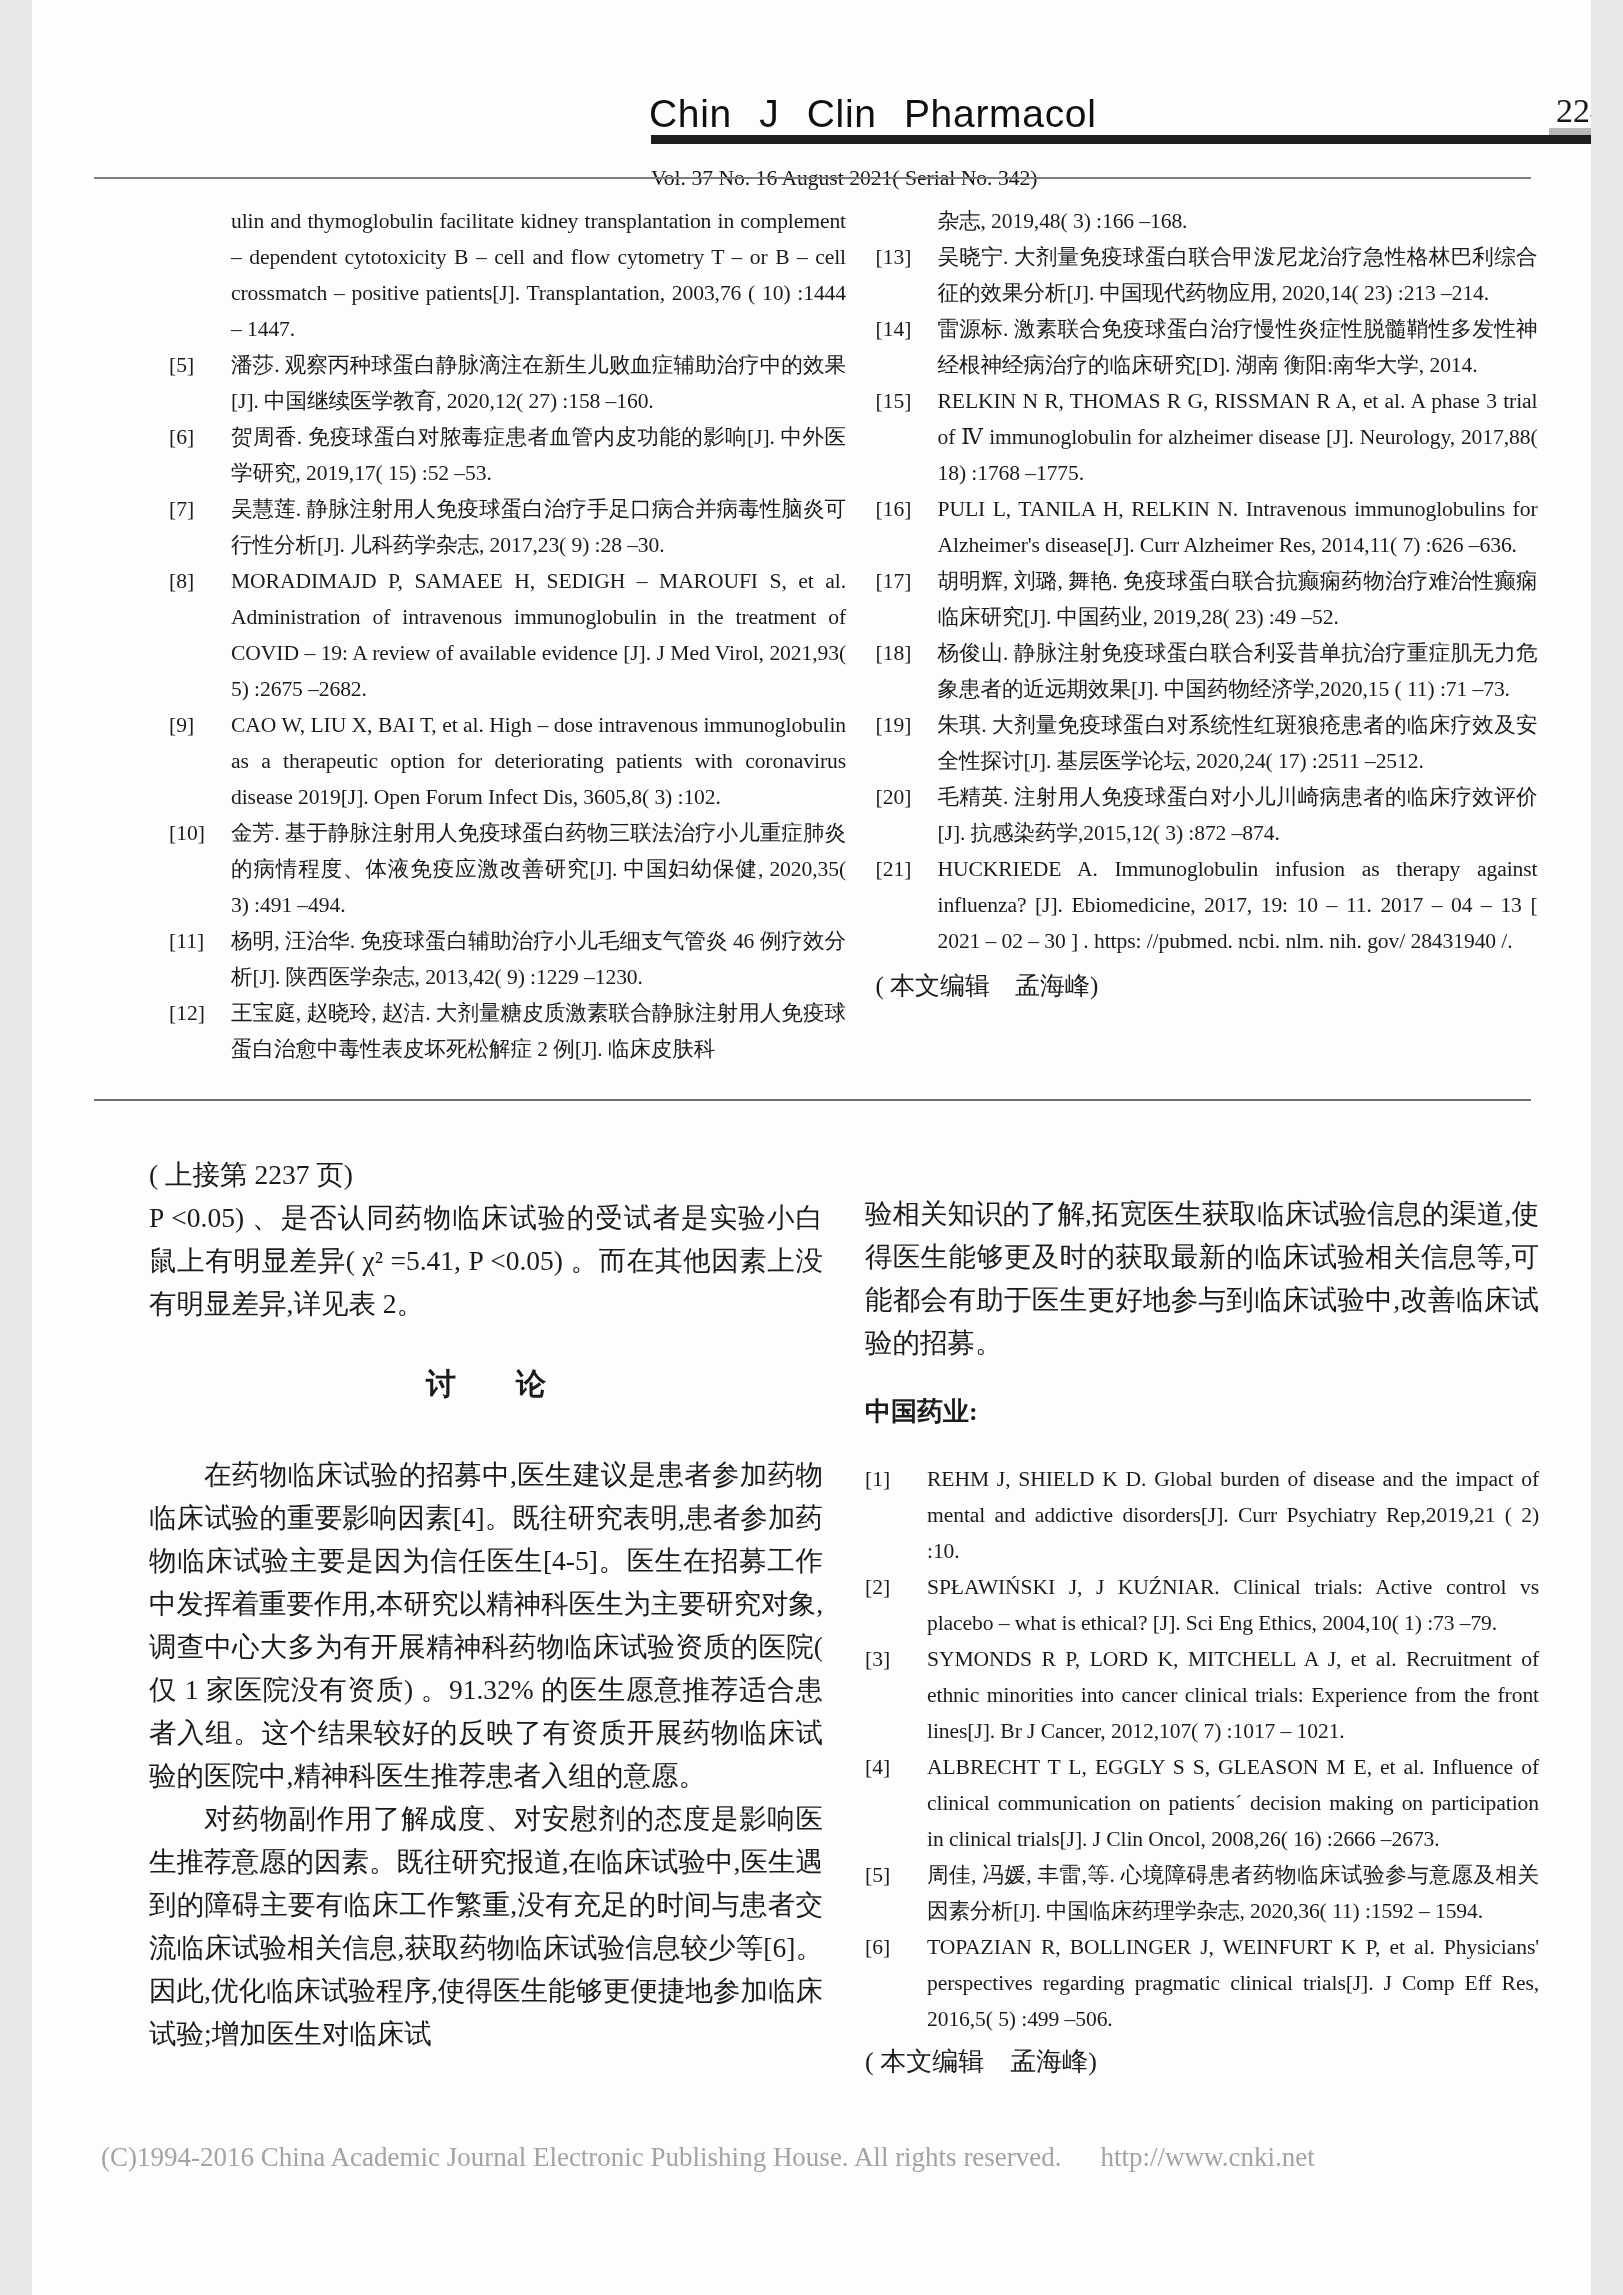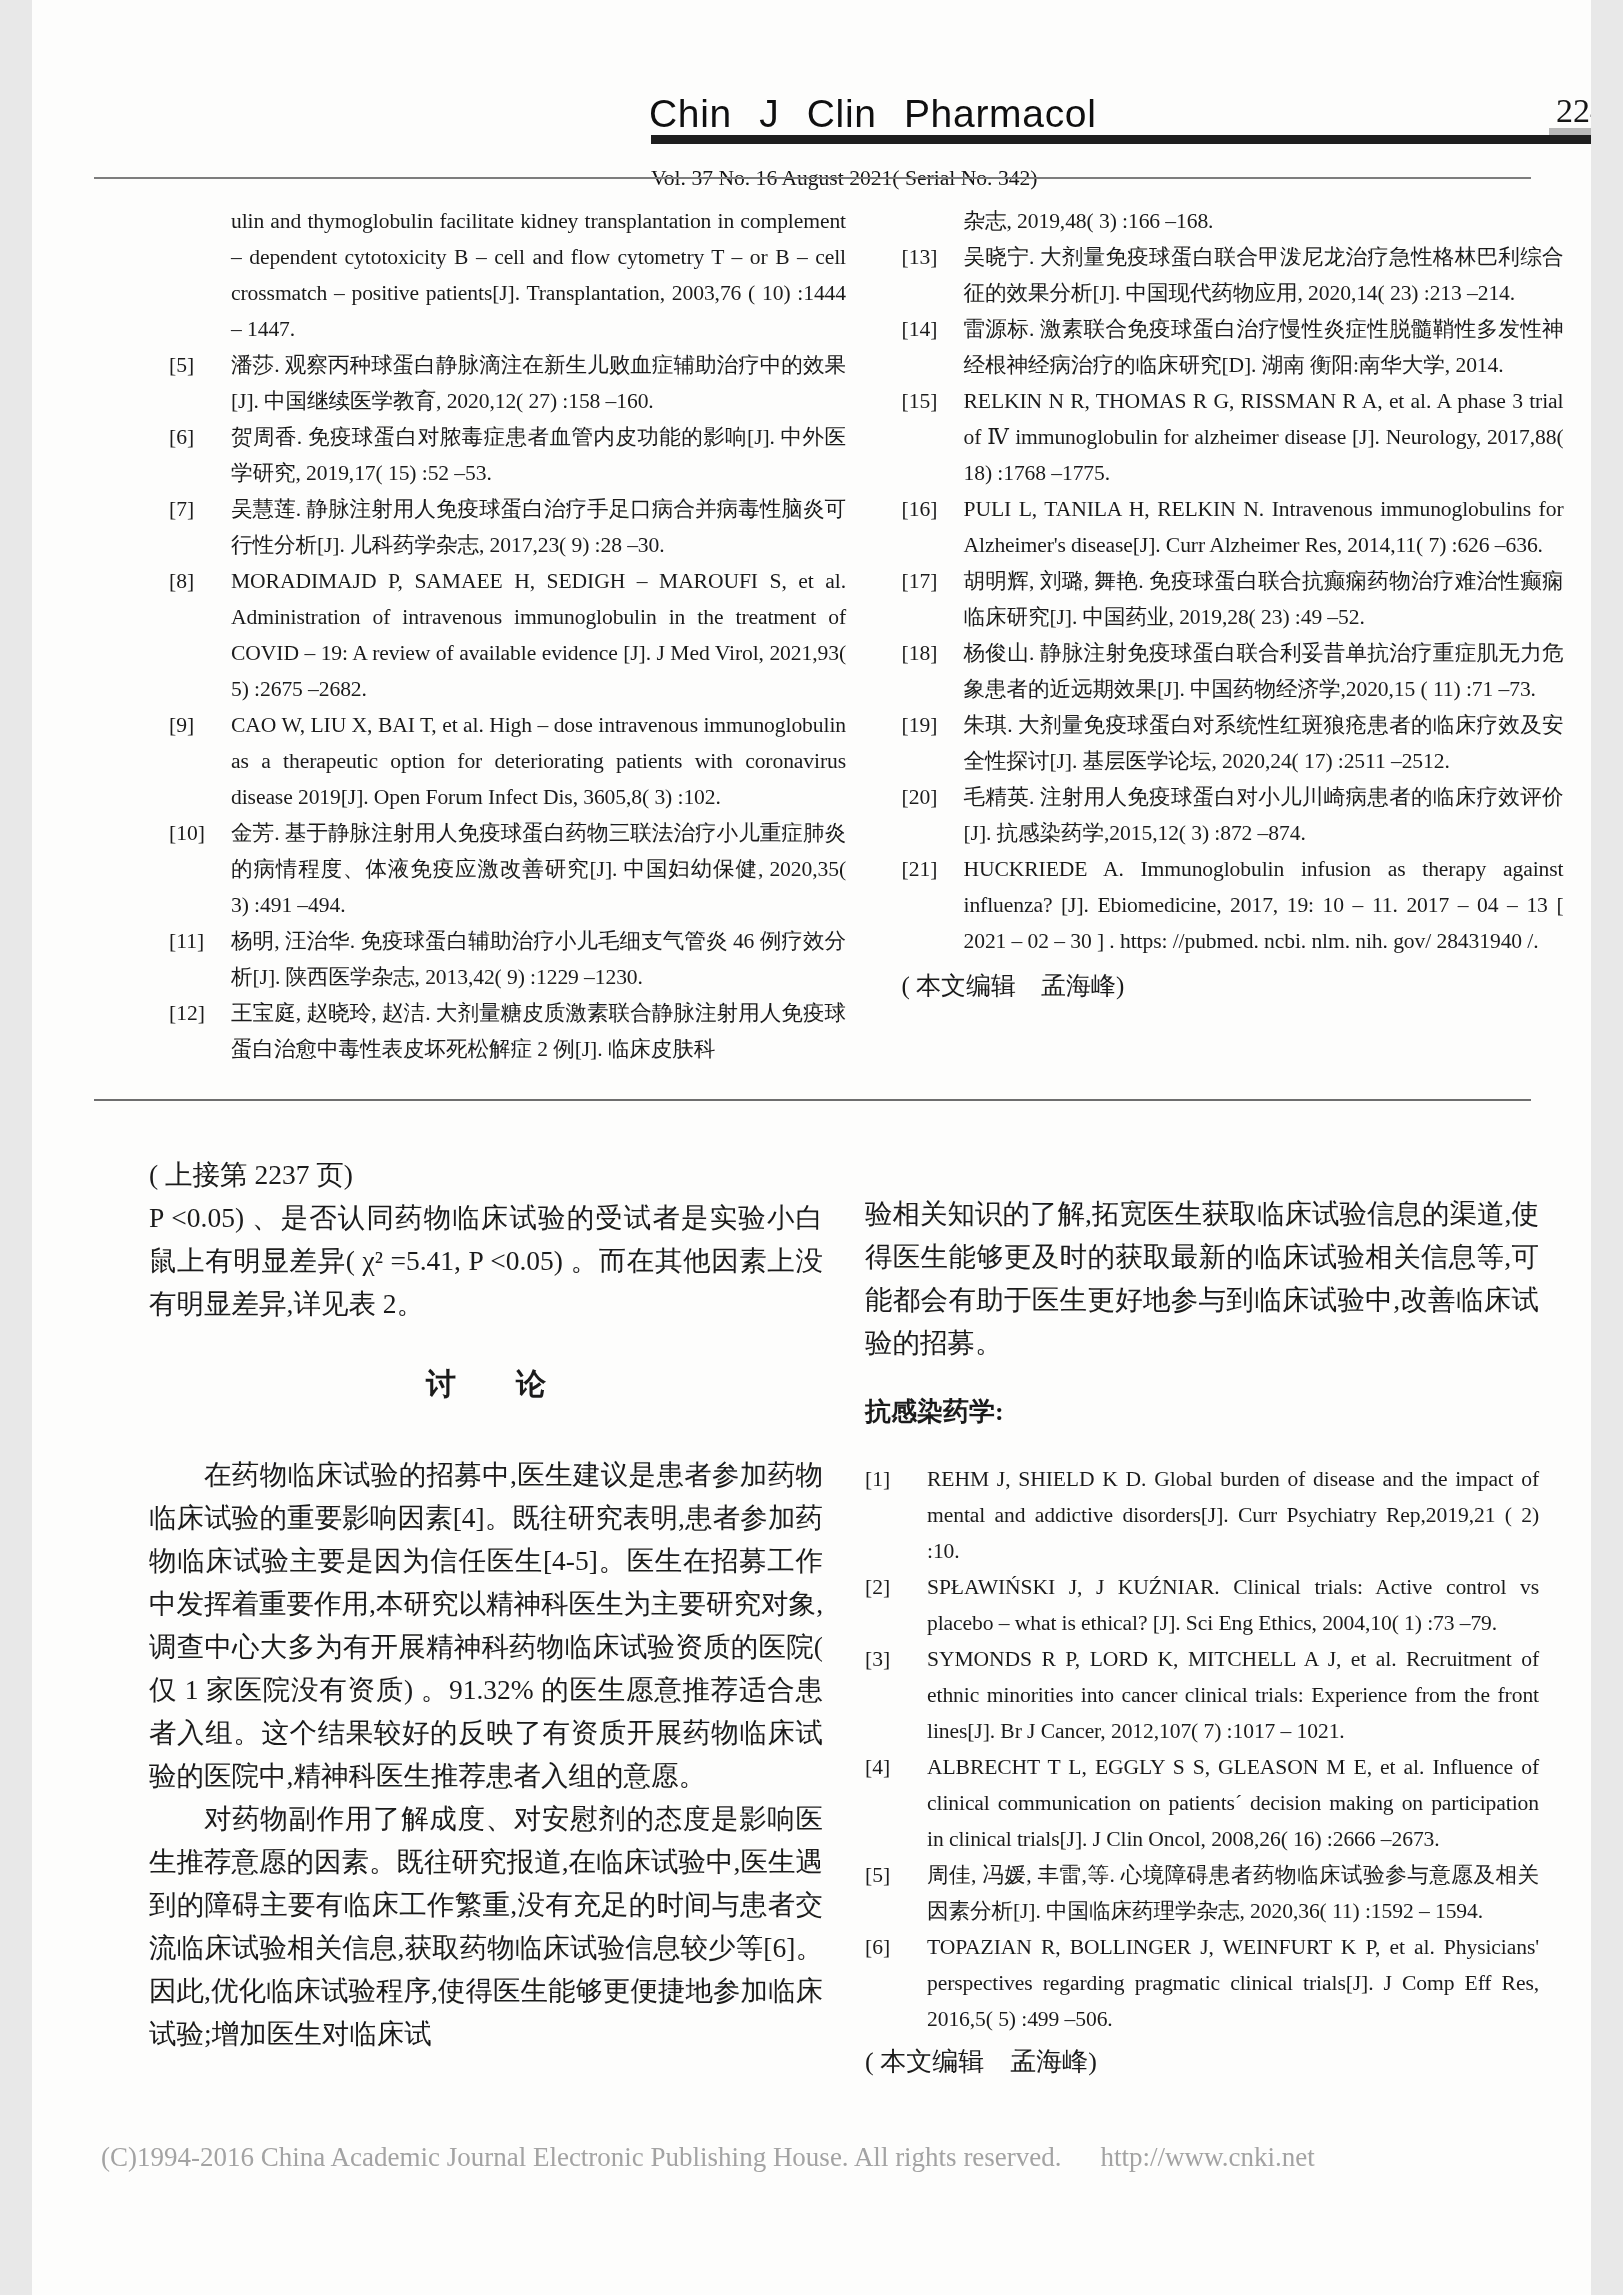--- a/index.html
+++ b/index.html
@@ -21,21 +21,21 @@
     position:absolute; left:619px; top:166px;
     font-family:Liberation Serif, serif; font-size:21.6px; color:#151515;
   }
   .thin-rule { position:absolute; left:62px; top:177px; width:1437px; height:2px; background:#7d7d7d; }
   
   .refs-top {
     position:absolute; left:137px; top:203px; width:1369px;
     display:flex; gap:29.5px; font-size:21.6px; line-height:36px;
   }
   .refs-top .colL { width:677px; flex:none; }
-  .refs-top .colR { width:662px; flex:none;margin-left:26px; }
+  .refs-top .colR { width:662px; flex:none; }
   .ref { display:flex; }
   .rnum { flex:none; width:62px; }
   .rtxt { flex:1; text-align:justify; letter-spacing:-0.1px; }
   .editor-note { text-align:left; margin-top:9.2px; padding-right:3.9px; font-size:25px; }
   
   .divider { position:absolute; left:62px; top:1099px; width:1437px; height:2px; background:#6e6e6e; }
   
   .lower {
     position:absolute; left:117px; top:1153px; width:1390px;
     display:flex; gap:42px; font-size:27.5px; line-height:43px;
@@ -181,21 +181,21 @@
   <div class="lower">
     <div class="col">
       <div class="cont-note">( 上接第 2237 页)</div>
       <p>P &lt;0.05) 、是否认同药物临床试验的受试者是实验小白鼠上有明显差异( χ² =5.41, P &lt;0.05) 。而在其他因素上没有明显差异,详见表 2。</p>
       <div class="disc-head">讨　　论</div>
       <p class="ind">在药物临床试验的招募中,医生建议是患者参加药物临床试验的重要影响因素[4]。既往研究表明,患者参加药物临床试验主要是因为信任医生[4-5]。医生在招募工作中发挥着重要作用,本研究以精神科医生为主要研究对象,调查中心大多为有开展精神科药物临床试验资质的医院( 仅 1 家医院没有资质) 。91.32% 的医生愿意推荐适合患者入组。这个结果较好的反映了有资质开展药物临床试验的医院中,精神科医生推荐患者入组的意愿。</p>
       <p class="ind">对药物副作用了解成度、对安慰剂的态度是影响医生推荐意愿的因素。既往研究报道,在临床试验中,医生遇到的障碍主要有临床工作繁重,没有充足的时间与患者交流临床试验相关信息,获取药物临床试验信息较少等[6]。因此,优化临床试验程序,使得医生能够更便捷地参加临床试验;增加医生对临床试</p>
     </div>
     <div class="col lowerR">
       <p>验相关知识的了解,拓宽医生获取临床试验信息的渠道,使得医生能够更及时的获取最新的临床试验相关信息等,可能都会有助于医生更好地参与到临床试验中,改善临床试验的招募。</p>
-      <div class="ref-head">抗感染药学:</div>
+      <div class="ref-head">中国药业:</div>
       <div class="reflist">
 
           <div class="ref">
             <span class="rnum">[1]</span>
             <span class="rtxt">REHM J, SHIELD K D. Global burden of disease and the impact of mental and addictive disorders[J]. Curr Psychiatry Rep,2019,21 ( 2) :10.</span>
           </div>
 
           <div class="ref">
             <span class="rnum">[2]</span>
             <span class="rtxt">SPŁAWIŃSKI J, J KUŹNIAR. Clinical trials: Active control vs placebo – what is ethical? [J]. Sci Eng Ethics, 2004,10( 1) :73 –79.</span>

